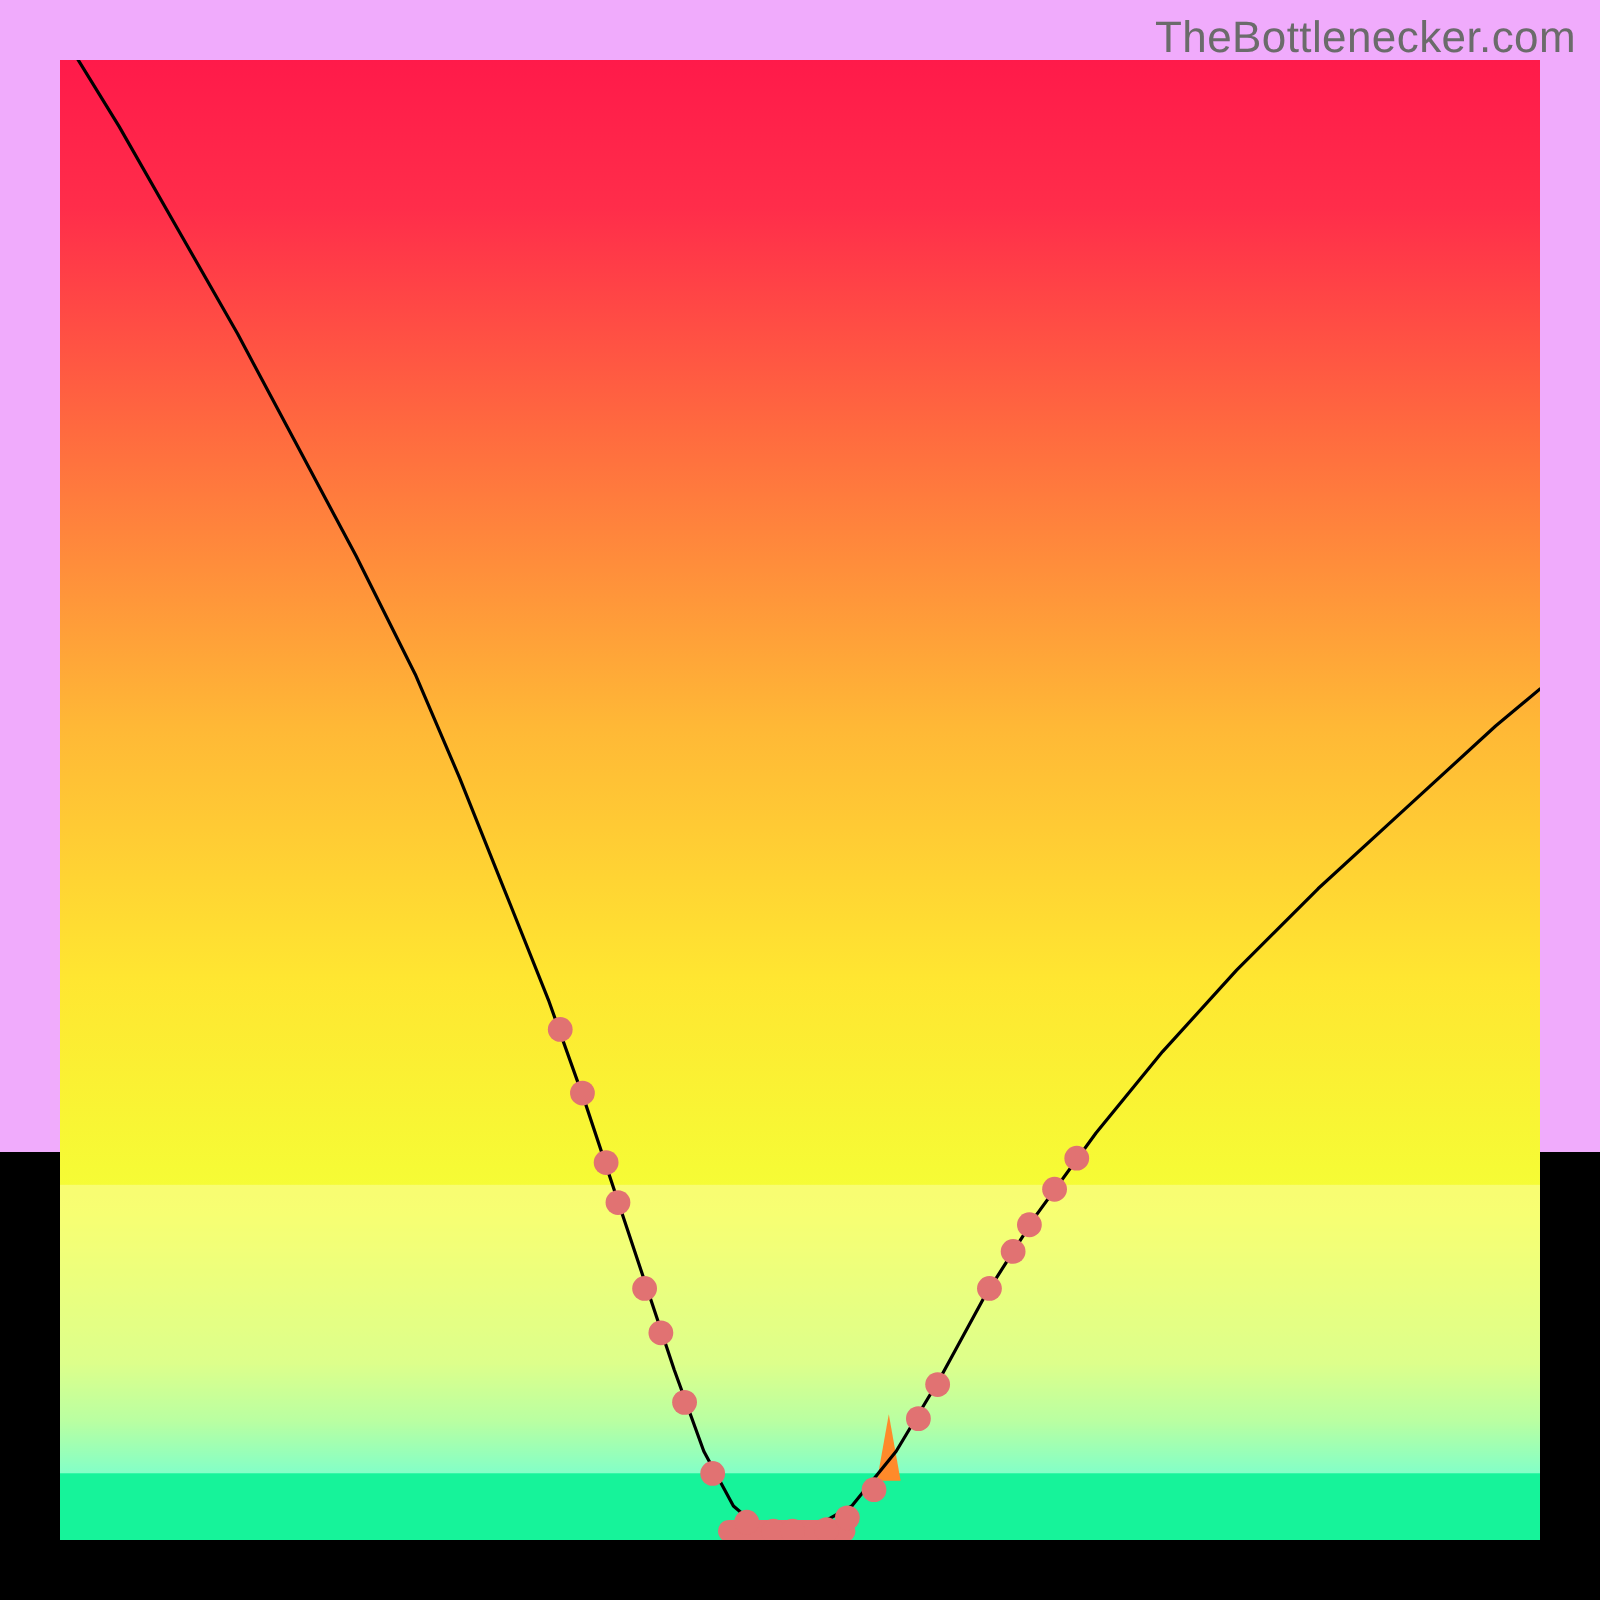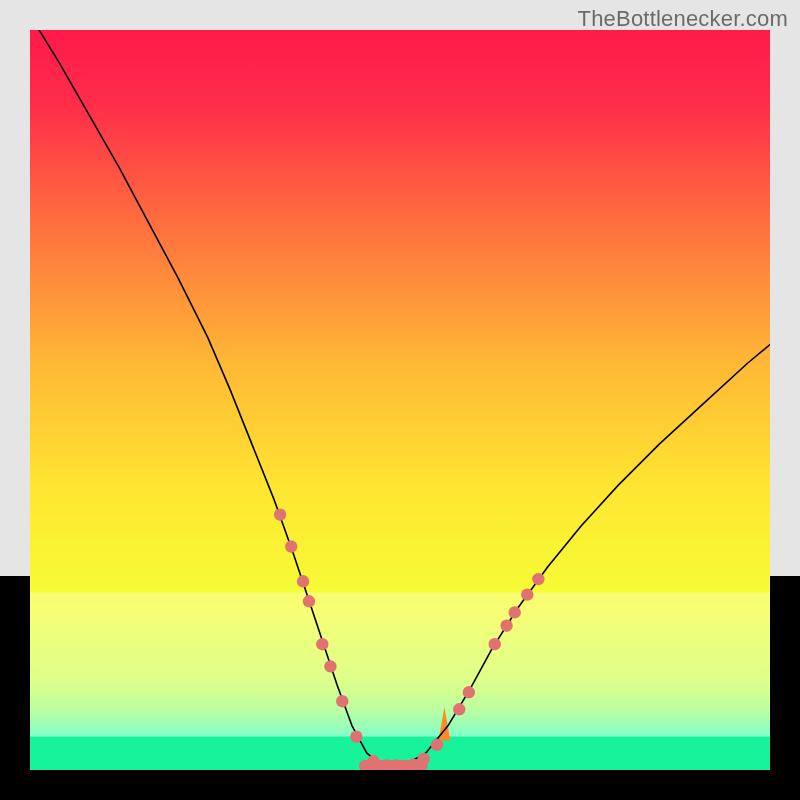--- a/index.html
+++ b/index.html
@@ -8,21 +8,21 @@
     width: 800px;
     height: 800px;
     overflow: hidden;
     background: #000;
     font-family: Arial, Helvetica, sans-serif;
   }
   .frame {
     position: relative;
     width: 800px;
     height: 576px;
-    background: #e5e5e5;
+    background: #f0abfc;
   }
   .plot {
     position: absolute;
     left: 30px;
     top: 30px;
     width: 740px;
     height: 740px;
     overflow: hidden;
   }
   .watermark {

